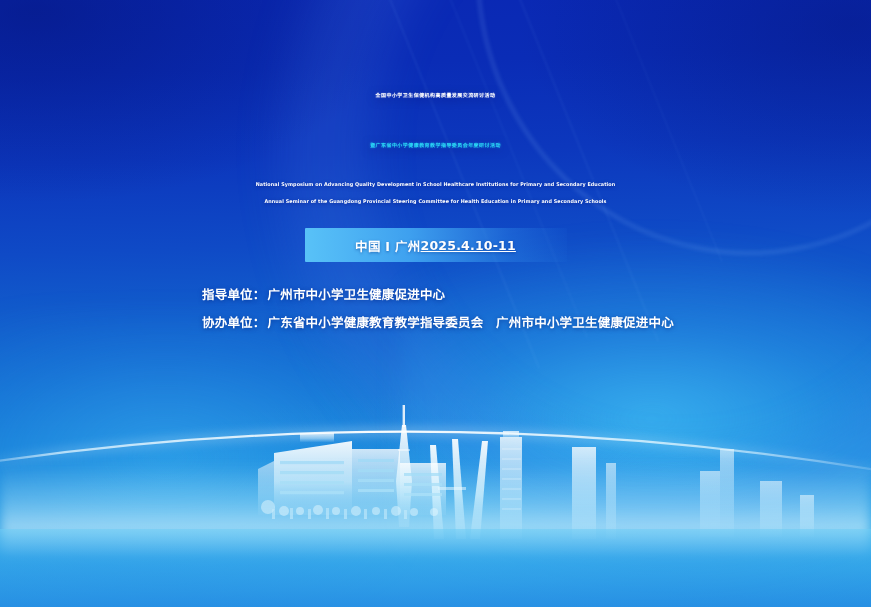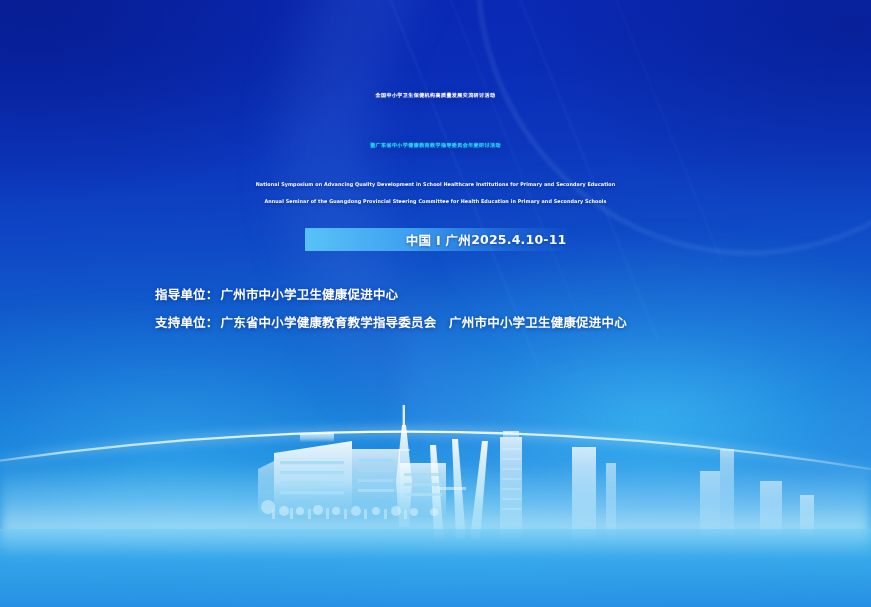--- a/index.html
+++ b/index.html
@@ -208,61 +208,61 @@
     transform: scaleX(0.965);
     text-shadow: 0 1px 4px rgba(0,30,120,0.55);
   }
 
   .date-badge {
     position: absolute;
     left: 50%;
     top: 228px;
     transform: translateX(-50%);
     width: 262px;
-    height: 23px;
+    height: 34px;
     display: flex;
     align-items: center;
-    justify-content: flex-end;
+    justify-content: center;
     background: linear-gradient(90deg,
         rgba(92,200,250,0.95) 0%,
         rgba(70,175,246,0.85) 40%,
         rgba(48,140,235,0.38) 78%,
         rgba(40,125,230,0.06) 100%);
     border-radius: 1px;
   }
   .date-badge span {
     font-family: "DejaVu Sans", "Liberation Sans", sans-serif;
     color: #ffffff;
     font-weight: 700;
     font-size: 12.5px;
     letter-spacing: 0.3px;
     white-space: nowrap;
     text-shadow: 0 1px 3px rgba(0,40,130,0.5);
   }
-  .date-badge .badge-date { letter-spacing: 0.2px; }
+  .date-badge .badge-date { letter-spacing: 0.2px; text-decoration: underline; }
 
   .orgs {
     position: absolute;
     left: 155px;
     top: 286px;
     display: flex;
     flex-direction: column;
     gap: 10px;
   }
   .org-row {
     font-family: "DejaVu Sans", "Liberation Sans", sans-serif;
     color: #ffffff;
     font-weight: 700;
     font-size: 12.5px;
     line-height: 18px;
     white-space: nowrap;
     text-shadow: 0 1px 4px rgba(0,35,125,0.6);
     letter-spacing: 0.2px;
   }
-  .org-row .org-label { margin-right: 2px; }
+  .org-row .org-label { margin-right: 2px; margin-left: 47px; }
   .org-row .org-val { }
 </style>
 </head>
 <body>
 
 <div class="poster">
 
   <div class="bg-base"></div>
   <div class="bg-glow-l"></div>
   <div class="bg-glow-r"></div>
@@ -408,18 +408,18 @@
     <div class="date-badge">
       <span class="badge-loc">中国 I 广州</span>
       <span class="badge-date">2025.4.10-11</span>
     </div>
 
     <div class="orgs">
       <div class="org-row">
         <span class="org-label">指导单位：</span><span class="org-val">广州市中小学卫生健康促进中心</span>
       </div>
       <div class="org-row">
-        <span class="org-label">支持单位：</span><span class="org-val">广东省中小学健康教育教学指导委员会　广州市中小学卫生健康促进中心</span>
+        <span class="org-label">协办单位：</span><span class="org-val">广东省中小学健康教育教学指导委员会　广州市中小学卫生健康促进中心</span>
       </div>
     </div>
 
   </div>
 </div>
 
 </body></html>

